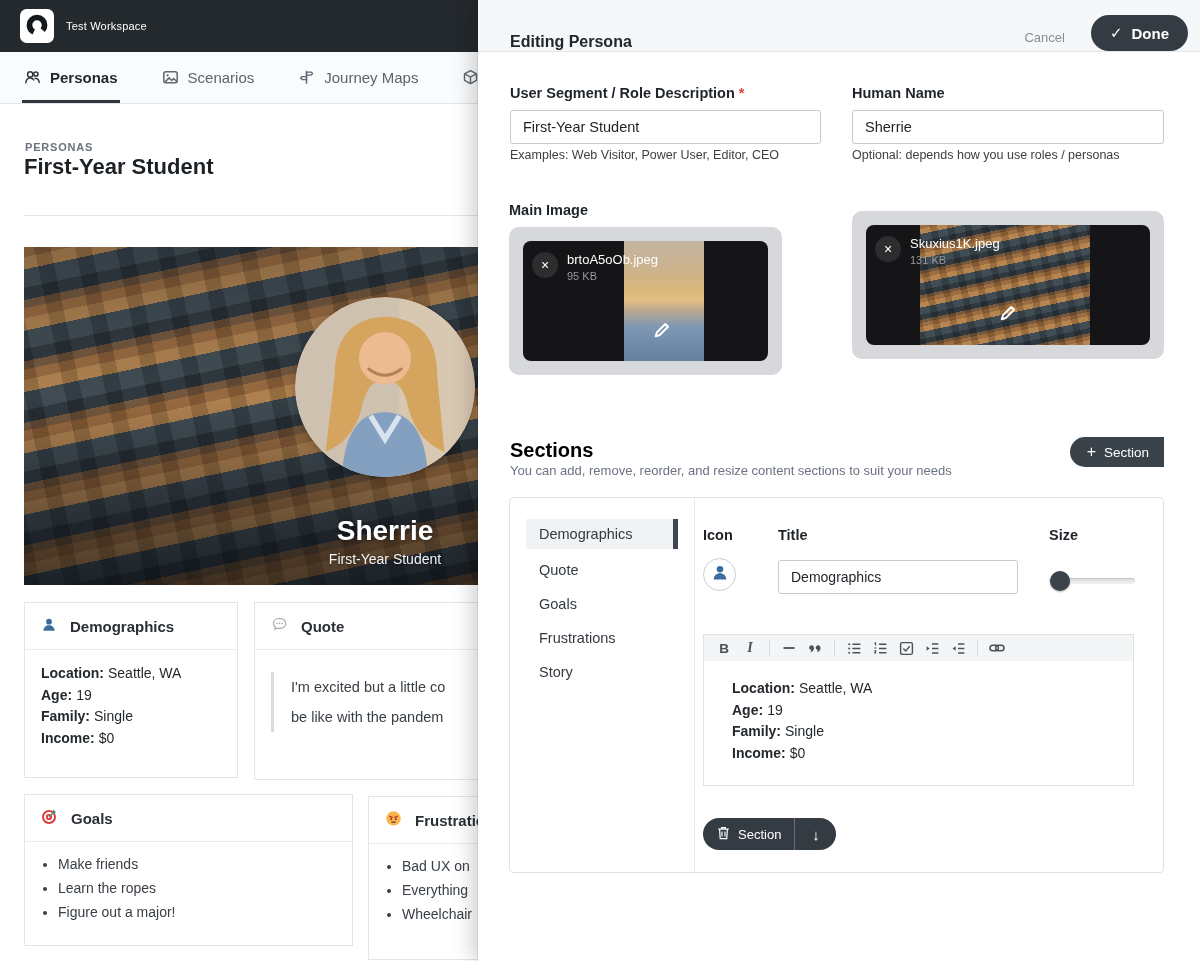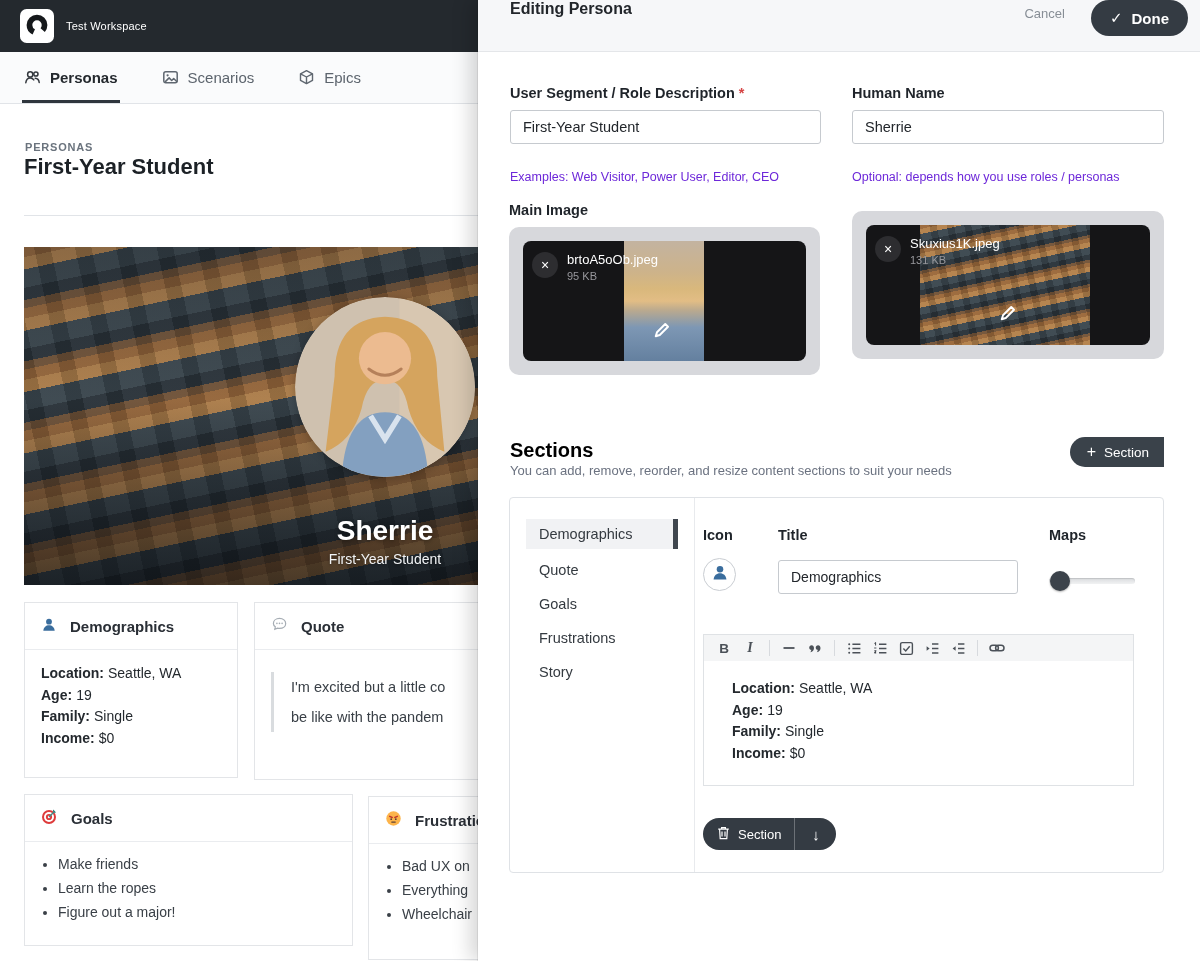--- a/index.html
+++ b/index.html
@@ -39,33 +39,33 @@
   .demo-body b{font-weight:700;margin-right:4px}
   .quote-body{padding:22px 0 0 16px}
   .quote-block{border-left:3px solid #d9dcdf;padding-left:17px;font-size:14.5px;color:#3a4047;line-height:30px;white-space:nowrap}
   .list-body{padding:14px 0 0 0}
   .list-body ul{margin:0;padding-left:33px;font-size:14px;color:#3a4047}
   .list-body li{margin-bottom:8px;white-space:nowrap}
   
   .panel{position:absolute;left:478px;top:0;width:722px;height:961px;background:#fff;
     box-shadow:-8px 0 18px rgba(0,0,0,.16),-1px 0 0 rgba(0,0,0,.07)}
   .panel-head{position:absolute;left:0;top:0;width:100%;height:52px;background:#f6f7f9;
-    border-bottom:1px solid #e4e6e9;display:flex;align-items:flex-start;padding:0 12px 0 32px}
+    border-bottom:1px solid #e4e6e9;display:flex;align-items:flex-end;padding:0 12px 0 32px}
   .panel-title{font-size:16px;font-weight:700;color:#22262b;flex:1}
   .cancel-btn{font-size:13px;color:#878e96;background:none;border:none;padding:6px 14px;cursor:pointer;font-family:inherit}
   .done-btn{height:36px;border:none;border-radius:18px;background:#343b43;color:#fff;font-size:15px;font-weight:600;
     padding:0 19px;display:flex;align-items:center;gap:9px;cursor:pointer;font-family:inherit;margin-left:12px}
   .fgroup{position:absolute}
   .f-label{font-size:14.5px;font-weight:700;color:#1f242a;margin-bottom:9px}
   .req{color:#d64545;margin-left:4px}
   .f-input{width:100%;height:34px;border:1px solid #c6cacf;border-radius:3px;padding:0 12px;font-size:14.5px;color:#22262b;font-family:inherit;background:#fff}
-  .f-help{font-size:12.5px;color:#6d28d9;margin-top:26px}
+  .f-help{font-size:12.5px;color:#404040;margin-top:4px}
   #fg-segment{left:32px;top:85px;width:311px}
   #fg-name{left:374px;top:85px;width:312px}
-  #up-main{left:31px;top:202px;width:311px}
+  #up-main{left:31px;top:202px;width:273px}
   #up-cover{left:374px;top:202px;width:312px}
   .upload-box{margin-top:9px;height:148px;background:#d7d8dc;border-radius:10px;padding:14px;position:relative}
   .upload-inner{height:120px;background:#151517;border-radius:8px;position:relative;overflow:hidden}
   .remove-btn{position:absolute;left:9px;top:11px;width:26px;height:26px;border-radius:50%;background:#2d2d30;border:none;
     color:#fff;font-size:14px;line-height:24px;text-align:center;cursor:pointer;padding:0;z-index:3}
   .fname{position:absolute;left:44px;top:11px;color:#fff;font-size:13px;font-weight:400;z-index:3}
   .fsize{position:absolute;left:44px;top:29px;color:#97979c;font-size:11px;z-index:3}
   .strip{position:absolute;top:0;bottom:0;z-index:1}
   .strip-portrait{left:101px;width:80px;
     background:linear-gradient(180deg,#c3b3a0 0%,#cdb38a 26%,#d9b87c 40%,#e2bd85 50%,#b9a98f 58%,#7d97b4 72%,#64809f 100%)}
@@ -144,20 +144,30 @@
             <rect x="1.8" y="2.8" width="13.4" height="11" rx="2"></rect>
             <circle cx="5.6" cy="6.3" r="1.1" fill="#5f6770" stroke="none"></circle>
             <path d="M3.6 12.4l3.5-3.5 2.6 2.6 2-2 3 3"></path>
           </svg>
       </span>
       <span>Scenarios</span>
     </div>
     <div class="tab">
       <span class="ticon">
         <svg width="17" height="17" viewBox="0 0 17 17" fill="none" stroke="#5f6770" stroke-width="1.4" stroke-linejoin="round">
+            <path d="M8.5 1.8v13"></path>
+            <path d="M8.5 3.1h4.5l1.6 1.5-1.6 1.5H8.5z"></path>
+            <path d="M8.5 7.6H4.2L2.6 9.1l1.6 1.5h4.3z"></path>
+          </svg>
+      </span>
+      <span>Journey Maps</span>
+    </div>
+    <div class="tab">
+      <span class="ticon">
+        <svg width="17" height="17" viewBox="0 0 17 17" fill="none" stroke="#5f6770" stroke-width="1.4" stroke-linejoin="round">
             <path d="M8.5 1.6l6 3.2v6.6l-6 3.2-6-3.2V4.8z"></path>
             <path d="M2.5 4.8l6 3.2 6-3.2M8.5 8v6.6"></path>
           </svg>
       </span>
       <span>Epics</span>
     </div>
   </nav>
 
   <div class="eyebrow">PERSONAS</div>
   <h1 class="page-title">First-Year Student</h1>
@@ -350,21 +360,21 @@
           <span>Frustrations</span>
         </div>
       <div class="snav-item">
           <span>Story</span>
         </div>
     </div>
 
     <div class="editor">
       <div class="ed-label" id="lbl-icon">Icon</div>
       <div class="ed-label" id="lbl-title">Title</div>
-      <div class="ed-label" id="lbl-size">Maps</div>
+      <div class="ed-label" id="lbl-size">Size</div>
 
       <button class="icon-pick">
         <span>
           <svg width="18" height="18" viewBox="0 0 16 16">
               <circle cx="8" cy="4.7" r="2.9" fill="#3a6d9d"></circle>
               <path d="M2.3 13.7c.4-3.4 2.7-5.4 5.7-5.4s5.3 2 5.7 5.4z" fill="#3a6d9d"></path>
             </svg>
         </span>
       </button>
 

